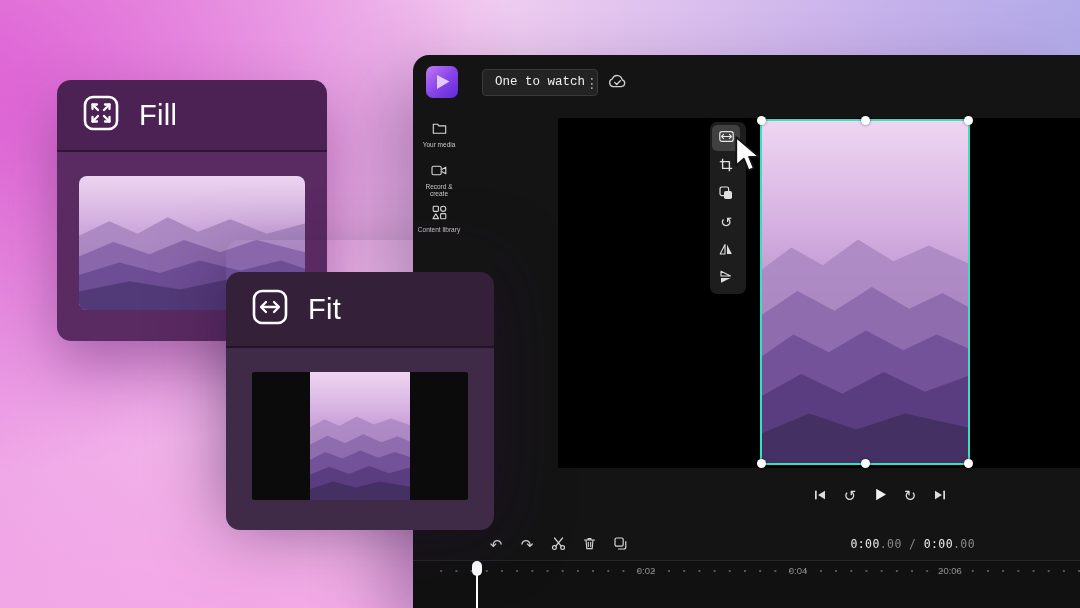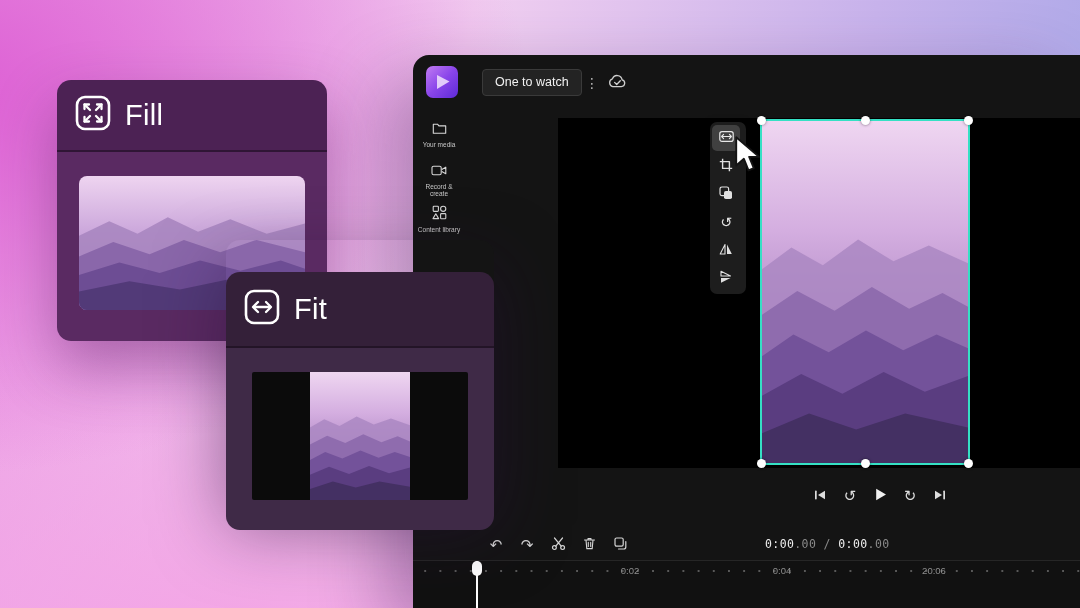--- a/index.html
+++ b/index.html
@@ -11,21 +11,21 @@
       radial-gradient(120% 140% at -5% 15%, #dd5fd4 0%, rgba(221,95,212,0) 45%),
       radial-gradient(110% 120% at 22% 115%, #f49fe4 0%, rgba(244,159,228,0) 52%),
       linear-gradient(100deg,#eda4e6 0%,#f2cff1 40%,#c8b3ec 74%,#a7a6e7 100%);}
   
   .editor{position:absolute;left:413px;top:55px;width:667px;height:553px;
     background:#141414;border-radius:16px 0 0 0;z-index:1;
     box-shadow:-28px 24px 70px rgba(60,20,80,.35);}
   .logo{position:absolute;left:13px;top:11px;width:32px;height:32px;}
   .project-btn{position:absolute;left:69px;top:14px;height:27px;padding:0 12px;
     background:#232323;border:1px solid #3a3a3a;border-radius:4px;color:#f2f2f2;
-    font-size:12.5px;line-height:25px;font-family:Liberation Sans, sans-serif;cursor:pointer;}
+    font-size:12.5px;line-height:25px;font-family:Liberation Mono, monospace;cursor:pointer;}
   .more-btn{position:absolute;left:166px;top:14px;width:20px;height:27px;background:none;border:none;
     color:#b5b5b5;font-size:14px;line-height:27px;text-align:center;cursor:pointer;}
   .cloud-btn{position:absolute;left:192px;top:17px;width:24px;height:20px;background:none;border:none;padding:0;cursor:pointer;}
   
   .sidebar{position:absolute;left:0;top:54px;width:52px;bottom:0;}
   .side-item{position:absolute;left:0;width:52px;display:flex;flex-direction:column;align-items:center;cursor:pointer;}
   .side-item .s-label{margin-top:2px;font-size:6.5px;line-height:1.15;color:#c9c9c9;text-align:center;width:46px;}
   .si-1{top:12px}.si-2{top:54px}.si-3{top:96px}
   
   .preview{position:absolute;left:145px;top:63px;width:522px;height:350px;background:#000;}
@@ -50,40 +50,40 @@
   .transport{position:absolute;left:374px;top:429px;width:186px;display:flex;
     align-items:center;justify-content:center;gap:6px;}
   .tr-btn{width:24px;height:24px;border:none;background:transparent;color:#dcdcdc;
     display:flex;align-items:center;justify-content:center;cursor:pointer;padding:0;}
   .tr-btn .glyph{font-size:15px;line-height:1;}
   
   .edit-tools{position:absolute;left:72px;top:479px;display:flex;gap:9px;}
   .et-btn{width:22px;height:22px;border:none;background:transparent;color:#d5d5d5;
     display:flex;align-items:center;justify-content:center;cursor:pointer;padding:0;}
   .et-btn .glyph{font-size:15px;line-height:1;}
-  .time{position:absolute;left:352px;top:482px;width:210px;text-align:left;
+  .time{position:absolute;left:352px;top:482px;width:210px;text-align:right;
     font-family:"DejaVu Sans Mono",monospace;font-size:11.5px;letter-spacing:.4px;color:#ededed;}
   .time .dim{color:#8a8a8a;}
   
   .timeline{position:absolute;left:0;right:0;top:505px;bottom:0;background:#111;
     border-top:1px solid #262626;}
-  .ruler{position:absolute;left:0;right:0;top:0;height:18px;
+  .ruler{position:absolute;left:16px;right:0;top:0;height:18px;
     background-image:radial-gradient(circle at 1px 1px, rgba(255,255,255,.3) 1px, transparent 1.4px);
     background-size:15.2px 8px;background-repeat:repeat-x;background-position:72px 9px;cursor:pointer;}
   .t-label{position:absolute;top:4px;transform:translateX(-50%);font-size:9.5px;color:#8f8f8f;}
   .tl-0{left:217px}.tl-1{left:369px}.tl-2{left:521px}
   .playhead-line{position:absolute;left:63px;top:0;width:2px;height:48px;background:#fff;}
   .playhead-handle{position:absolute;left:59px;top:0;width:10px;height:15px;background:#fff;border-radius:5px;cursor:grab;}
   
   .card{position:absolute;border-radius:14px;color:#fff;}
   .card-fill{left:57px;top:80px;width:270px;height:261px;z-index:2;
     box-shadow:0 26px 60px rgba(90,30,100,.45);}
   .card-fit{left:226px;top:240px;width:268px;height:258px;z-index:3;
     box-shadow:0 30px 70px rgba(40,15,55,.5);}
-  .card-head{display:flex;align-items:center;gap:13px;padding-left:17px;
+  .card-head{display:flex;align-items:center;gap:19px;padding-left:25px;
     border-radius:14px 14px 0 0;border-bottom:2px solid rgba(18,7,22,.5);box-sizing:border-box;}
   .card-fill .card-head{height:72px;background:#4c2254;}
   .card-fit .card-head{height:76px;background:#342039;margin-top:32px;}
   .card-label{font-size:29px;font-weight:400;letter-spacing:.3px;}
   .card-body{border-radius:0 0 14px 14px;box-sizing:border-box;}
   .card-fill .card-body{height:189px;background:#5a2a62;padding:24px 22px;}
   .card-fit .card-body{height:182px;background:#3f2a47;padding:24px 26px;}
   .thumb-landscape{width:100%;height:134px;border-radius:8px;overflow:hidden;}
   .thumb-landscape svg{display:block;width:100%;height:100%;}
   .letterbox{width:100%;height:128px;background:#0b0b0b;border-radius:2px;

